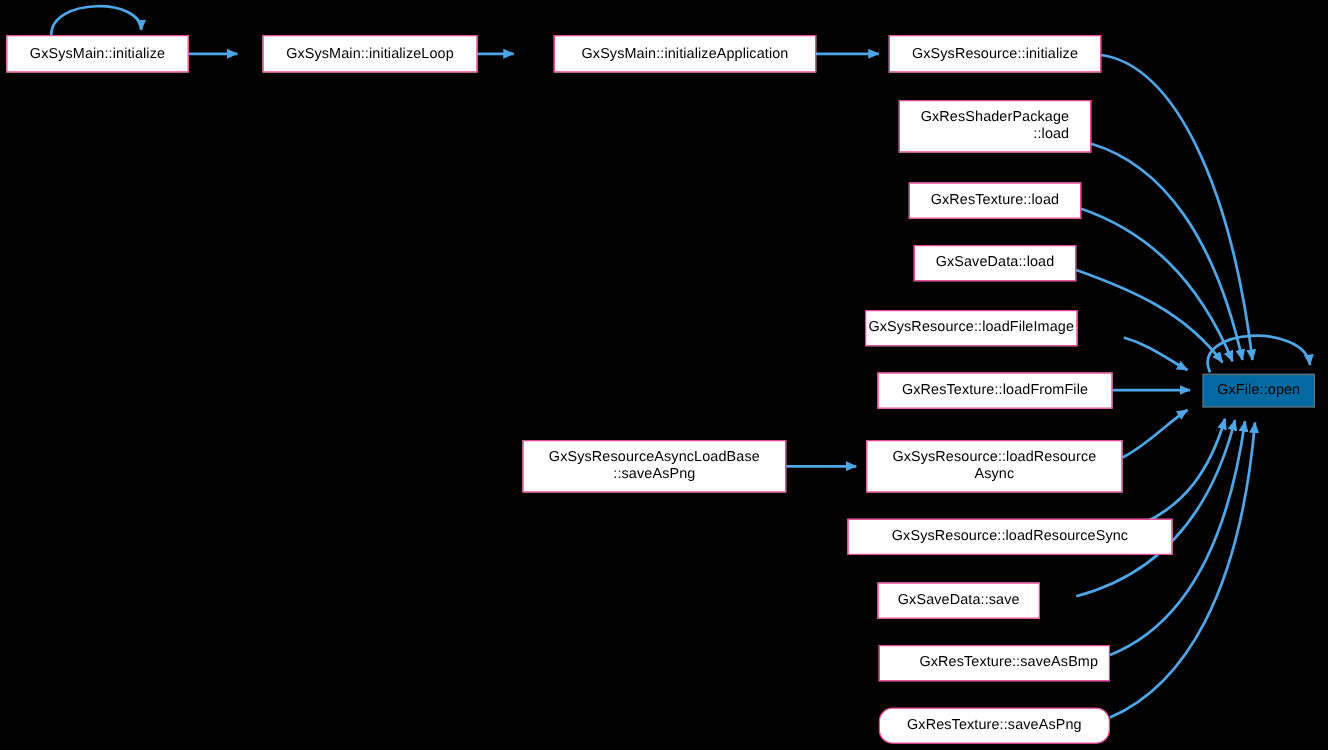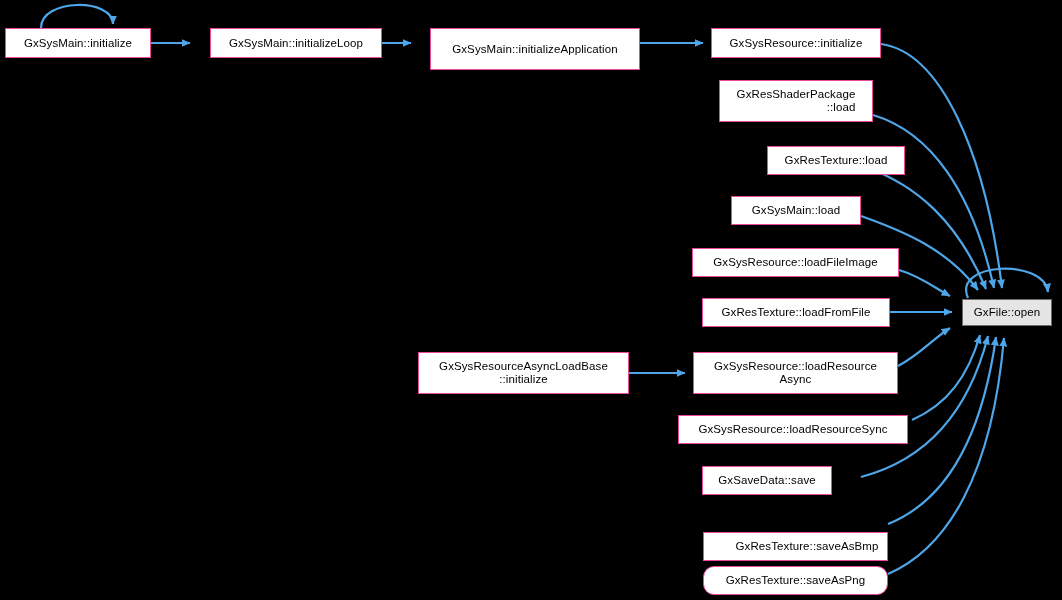--- a/index.html
+++ b/index.html
@@ -21,21 +21,21 @@
     align-items:center;
     justify-content:center;
     text-align:center;
     font-size:11.5px;
     line-height:13px;
     letter-spacing:.1px;
     white-space:pre-line;
     z-index:5;
   }
   .node.highlight{
-    background:#e5e5e5;
+    background:#0369a1;
     border-color:#6b6b6b;
   }
 </style>
 </head>
 <body>
 
 <div id="canvas">
 
   <svg id="edges" viewBox="0 0 1062 600" xmlns="http://www.w3.org/2000/svg">
     <defs>
@@ -67,31 +67,31 @@
       <path d="M888,524 C938,504 980,450 996,337"></path>
       <path d="M888,574 C948,548 992,474 1004,338"></path>
 
       <path d="M968,298 C952,262 1044,258 1048,292"></path>
     </g>
   </svg>
 
   <div id="nodes">
       <div class="node" style="left: 5px; top: 28px; width: 146px; height: 30px;">GxSysMain::initialize</div>
       <div class="node" style="left: 198px; top: 28px; width: 172px; height: 30px; margin-left: 12px;">GxSysMain::initializeLoop</div>
-      <div class="node" style="left: 430px; top: 28px; width: 210px; height: 42px;">GxSysMain::initializeApplication</div>
+      <div class="node" style="left: 443px; top: 28px; width: 210px; height: 30px;">GxSysMain::initializeApplication</div>
       <div class="node" style="left: 711px; top: 28px; width: 170px; height: 30px;">GxSysResource::initialize</div>
       <div class="node" style="left: 719px; top: 80px; width: 154px; height: 42px; text-align: right;">GxResShaderPackage
 ::load</div>
-      <div class="node" style="left: 727px; top: 146px; width: 138px; height: 29px; margin-left: 40px;">GxResTexture::load</div>
-      <div class="node" style="left: 731px; top: 196px; width: 130px; height: 29px;">GxSysMain::load</div>
-      <div class="node" style="left: 692px; top: 248px; width: 207px; height: 29px;">GxSysResource::loadFileImage</div>
+      <div class="node" style="left: 727px; top: 146px; width: 138px; height: 29px;">GxResTexture::load</div>
+      <div class="node" style="left: 731px; top: 196px; width: 130px; height: 29px;">GxSaveData::load</div>
+      <div class="node" style="left: 692px; top: 248px; width: 170px; height: 29px;">GxSysResource::loadFileImage</div>
       <div class="node" style="left: 702px; top: 298px; width: 188px; height: 29px;">GxResTexture::loadFromFile</div>
       <div class="node" style="left: 418px; top: 352px; width: 211px; height: 42px;">GxSysResourceAsyncLoadBase
-::initialize</div>
+::saveAsPng</div>
       <div class="node" style="left: 693px; top: 352px; width: 205px; height: 42px;">GxSysResource::loadResource
 Async</div>
-      <div class="node" style="left: 678px; top: 415px; width: 230px; height: 29px;">GxSysResource::loadResourceSync</div>
+      <div class="node" style="left: 678px; top: 415px; width: 260px; height: 29px;">GxSysResource::loadResourceSync</div>
       <div class="node" style="left: 702px; top: 466px; width: 130px; height: 29px;">GxSaveData::save</div>
-      <div class="node" style="left: 703px; top: 532px; width: 185px; height: 29px; padding-left: 23px;">GxResTexture::saveAsBmp</div>
+      <div class="node" style="left: 703px; top: 516px; width: 185px; height: 29px; padding-left: 23px;">GxResTexture::saveAsBmp</div>
       <div class="node" style="left: 703px; top: 566px; width: 185px; height: 29px; border-radius: 11px;">GxResTexture::saveAsPng</div>
       <div class="node highlight" style="left: 962px; top: 299px; width: 90px; height: 27px;">GxFile::open</div>
     </div>
 </div>
 
 </body></html>

